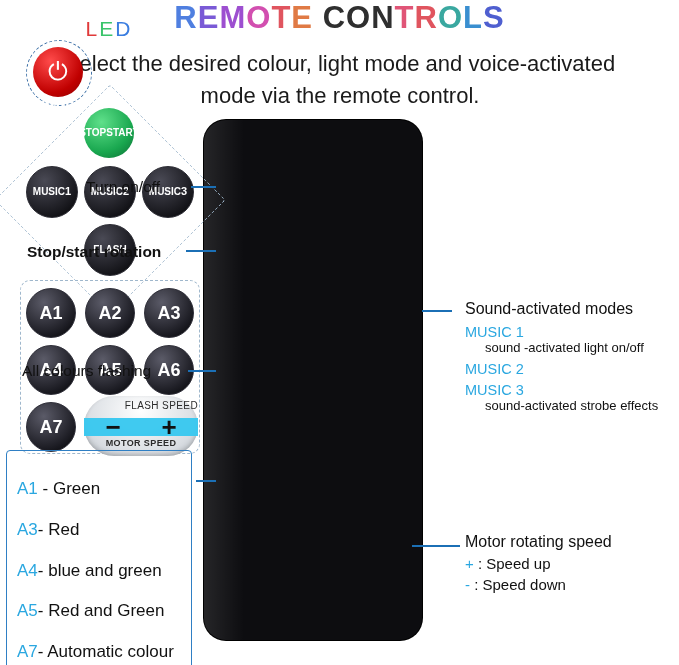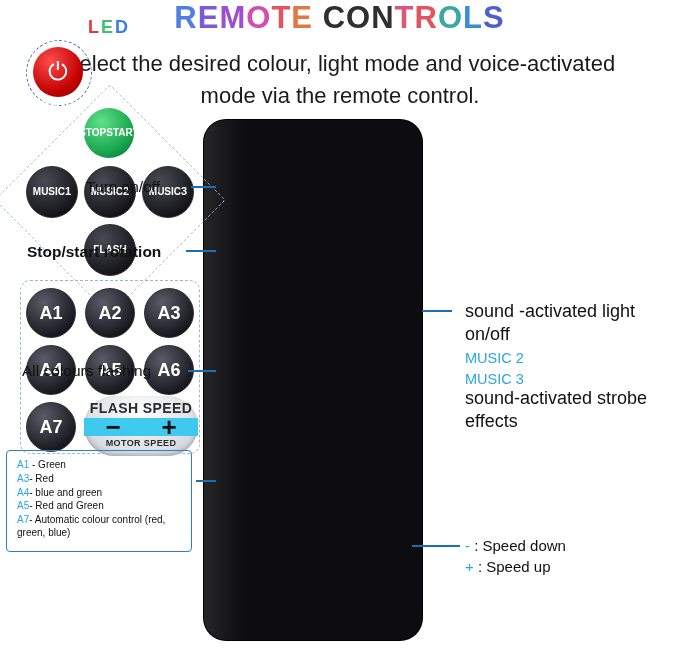--- a/index.html
+++ b/index.html
@@ -57,22 +57,22 @@
     border-radius: 22px 0 0 22px;
     background: linear-gradient(to right, rgba(255,255,255,0.10), rgba(255,255,255,0));
     pointer-events: none;
   }
 
   #led-logo {
     position: absolute;
     left: 0; top: 17px;
     width: 218px;
     text-align: center;
-    font-size: 18px;
-    font-weight: bold;
+    font-size: 21px;
+    font-weight: normal;
     letter-spacing: 2px;
   }
   #ir-dot {
     position: absolute;
     left: 45px; top: 52px;
     width: 7px; height: 7px;
     border-radius: 50%;
     background: #2a2a30;
   }
 
@@ -193,24 +193,24 @@
     position: absolute;
     left: 84px; top: 418px;
     width: 114px; height: 18px;
     background: #36c7ef;
     opacity: 0.95;
   }
   #flash-speed-lbl {
     position: absolute;
     left: 84px; top: 400px;
     width: 114px;
-    text-align: center;
-    font-size: 14px;
+    text-align: right;
+    font-size: 10px;
     color: #2b2b2b;
-    font-weight: bold;
+    font-weight: normal;
     letter-spacing: 0.4px;
   }
   #motor-speed-lbl {
     position: absolute;
     left: 84px; top: 438px;
     width: 114px;
     text-align: center;
     font-size: 9px;
     color: #2b2b2b;
     font-weight: bold;
@@ -262,23 +262,24 @@
     font-size: 16px;
     color: #111;
     margin-bottom: 6px;
   }
   .m-head {
     font-size: 14.5px;
     color: #2aa7e0;
     margin-top: 5px;
   }
   .m-desc {
-    font-size: 18px;
+    font-size: 13px;
     color: #111;
     line-height: 1.25;
+    margin-left: 20px;
   }
 
   
   #motor-block {
     position: absolute;
     left: 465px; top: 533px;
     width: 210px;
   }
   #motor-title { font-size: 16px; color: #111; }
   .m-line { font-size: 15px; color: #111; margin-top: 4px; }
@@ -289,24 +290,25 @@
   #legend {
     position: absolute;
     left: 6px; top: 450px;
     width: 186px;
     border: 1.5px solid #2f7fc4;
     border-radius: 4px;
     padding: 8px 10px 10px 10px;
     box-sizing: border-box;
   }
   .lg-row {
-    font-size: 10px;
+    font-size: 17px;
     color: #111;
     line-height: 1.28;
     margin-bottom: 1px;
+    margin-top: 19px;
   }
   .lg-key { color: #2aa7e0; }
 </style>
 </head>
 <body>
 
 <div id="title"><span style="color: rgb(79, 127, 224);">R</span><span style="color: rgb(122, 90, 214);">E</span><span style="color: rgb(157, 79, 208);">M</span><span style="color: rgb(210, 79, 176);">O</span><span style="color: rgb(224, 85, 95);">T</span><span style="color: rgb(224, 122, 69);">E</span><span style="color: rgb(0, 0, 0);">&nbsp;</span><span style="color: rgb(47, 47, 47);">C</span><span style="color: rgb(47, 47, 47);">O</span><span style="color: rgb(47, 47, 47);">N</span><span style="color: rgb(224, 85, 119);">T</span><span style="color: rgb(224, 85, 95);">R</span><span style="color: rgb(58, 168, 160);">O</span><span style="color: rgb(58, 143, 208);">L</span><span style="color: rgb(79, 95, 208);">S</span></div>
 <div id="subtitle">Select the desired colour, light mode and voice-activated mode via the remote control.</div>
 
 <div id="remote">
@@ -367,32 +369,35 @@
 <div class="lbl" id="lbl-flash">All colours flashing</div>
 
 <div class="lead" id="lead-onoff"></div>
 <div class="lead" id="lead-rot"></div>
 <div class="lead" id="lead-flash"></div>
 <div class="lead" id="lead-sound-h"></div>
 <div class="lead" id="lead-a-h"></div>
 <div class="lead" id="lead-motor-h"></div>
 
 <div id="sound-block">
+  <div id="sound-title">Sound-activated modes</div>
+  <div class="m-head">MUSIC 1</div>
   <div class="m-desc">sound -activated light on/off</div>
   <div class="m-head">MUSIC 2</div>
   <div class="m-head">MUSIC 3</div>
   <div class="m-desc">sound-activated strobe effects</div>
 </div>
 
 <div id="motor-block">
+  <div id="motor-title">Motor rotating speed</div>
+  <div class="m-line">
+    <span class="sym-plus">+</span><span> : Speed up</span>
+  </div>
   <div class="m-line">
     <span class="sym-minus">-</span><span> : Speed down</span>
-  </div>
-  <div class="m-line">
-    <span class="sym-plus">+</span><span> : Speed up</span>
   </div>
 </div>
 
 <div id="legend">
   <div class="lg-row">
     <span class="lg-key">A1</span><span> - Green</span>
   </div>
   <div class="lg-row">
     <span class="lg-key">A3</span><span>- Red</span>
   </div>

